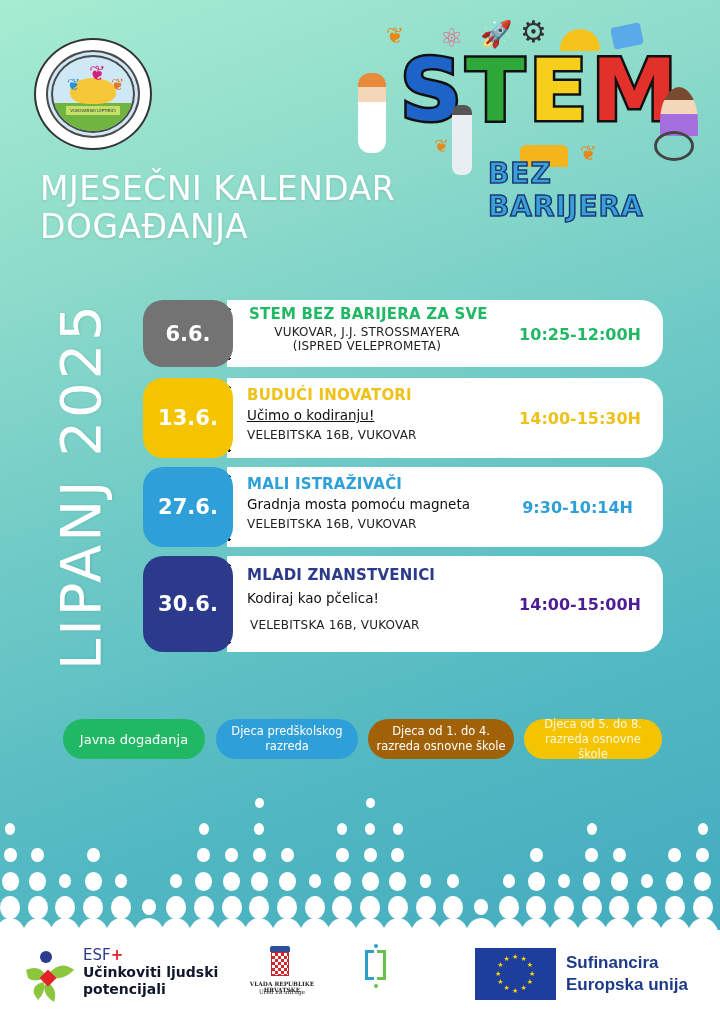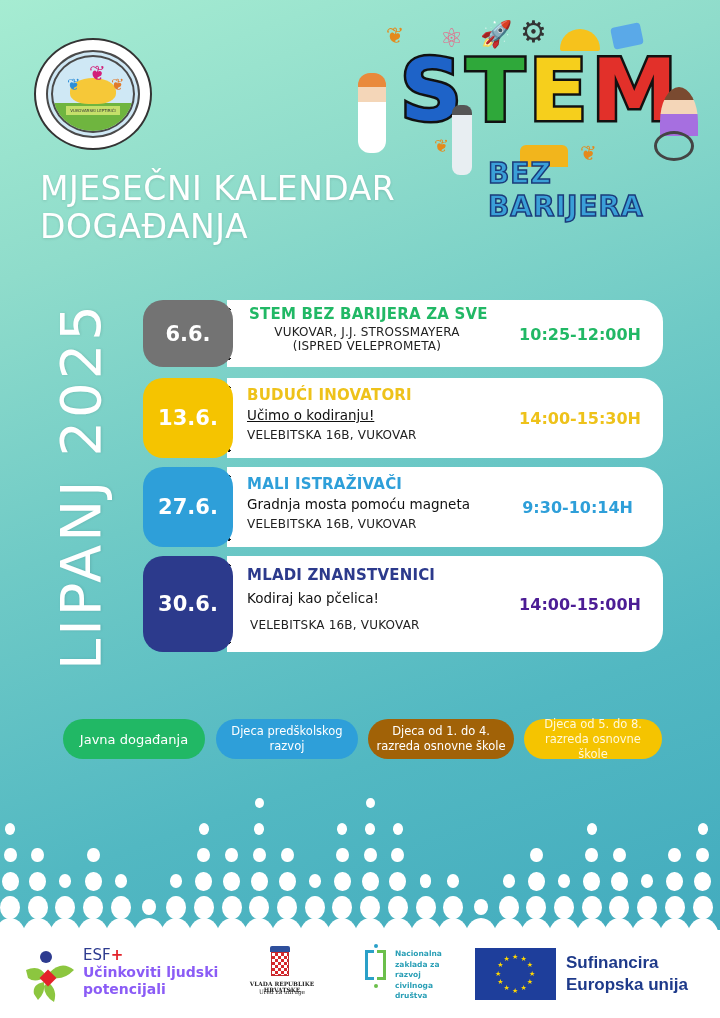--- a/index.html
+++ b/index.html
@@ -114,21 +114,21 @@
 
   
   .footer {
     position: absolute; left: 0; top: 930px; width: 720px; height: 88px; background: #fff;
   }
   .esf-mark { position: absolute; left: 24px; top: 20px; width: 52px; height: 52px; }
   .esf-title { position: absolute; left: 83px; top: 16px; font-size: 15px; color: #2d3b8f; }
   .esf-title .plus { color: #e3222a; font-weight: bold; }
   .esf-sub {
     position: absolute; left: 83px; top: 34px; font-size: 14px; font-weight: bold;
-    color: #8b5cf6; line-height: 17px;
+    color: #0f172a; line-height: 17px;
   }
   .gov-crest {
     position: absolute; left: 271px; top: 22px; width: 18px; height: 24px;
     background-color: #fff; border: 1px solid #c0282d;
     background-image: repeating-conic-gradient(#d7262b 0 25%, #fff 0 50%);
     background-size: 6px 6px;
   }
   .gov-crown { position: absolute; left: 270px; top: 16px; width: 20px; height: 6px; background: #2e4f9c; border-radius: 2px 2px 0 0; }
   .gov-name {
     position: absolute; left: 232px; top: 51px; width: 100px; text-align: center;
@@ -250,21 +250,21 @@
     <div class="time" style="color:#4c1d95;">14:00-15:00H</div>
   </div>
 </div>
 
 <div class="legend">
   <div class="pill" style="left:63px;width:142px;background:#21b865;font-size:13px;">
     <span>Javna događanja</span>
   </div>
   <div class="pill" style="left:216px;width:142px;background:#2e9fd9;flex-direction:column;">
     <span>Djeca predškolskog</span>
-    <span>razvoj</span>
+    <span>razreda</span>
   </div>
   <div class="pill" style="left:368px;width:146px;background:#a16207;flex-direction:column;">
     <span>Djeca od 1. do 4.</span>
     <span>razreda osnovne škole</span>
   </div>
   <div class="pill" style="left:524px;width:138px;background:#f5c400;flex-direction:column;color:#fff8d8;">
     <span>Djeca od 5. do 8.</span>
     <span>razreda osnovne škole</span>
   </div>
 </div>
@@ -392,21 +392,20 @@
 
   <div class="gov-crown"></div>
   <div class="gov-crest"></div>
   <div class="gov-name">VLADA REPUBLIKE HRVATSKE</div>
   <div class="gov-sub">Ured za udruge</div>
 
   <div class="nz-dot1"></div>
   <div class="nz-bracket-l"></div>
   <div class="nz-bracket-r"></div>
   <div class="nz-dot2"></div>
-  <div class="nz-text">Nacionalna zaklada za razvoj civilnoga društva</div>
 
   <div class="eu-flag" id="euflag">
       <span class="eu-star" style="left: 37px; top: 5.5px;">★</span>
       <span class="eu-star" style="left: 45.5px; top: 7.77757px;">★</span>
       <span class="eu-star" style="left: 51.7224px; top: 14px;">★</span>
       <span class="eu-star" style="left: 54px; top: 22.5px;">★</span>
       <span class="eu-star" style="left: 51.7224px; top: 31px;">★</span>
       <span class="eu-star" style="left: 45.5px; top: 37.2224px;">★</span>
       <span class="eu-star" style="left: 37px; top: 39.5px;">★</span>
       <span class="eu-star" style="left: 28.5px; top: 37.2224px;">★</span>

